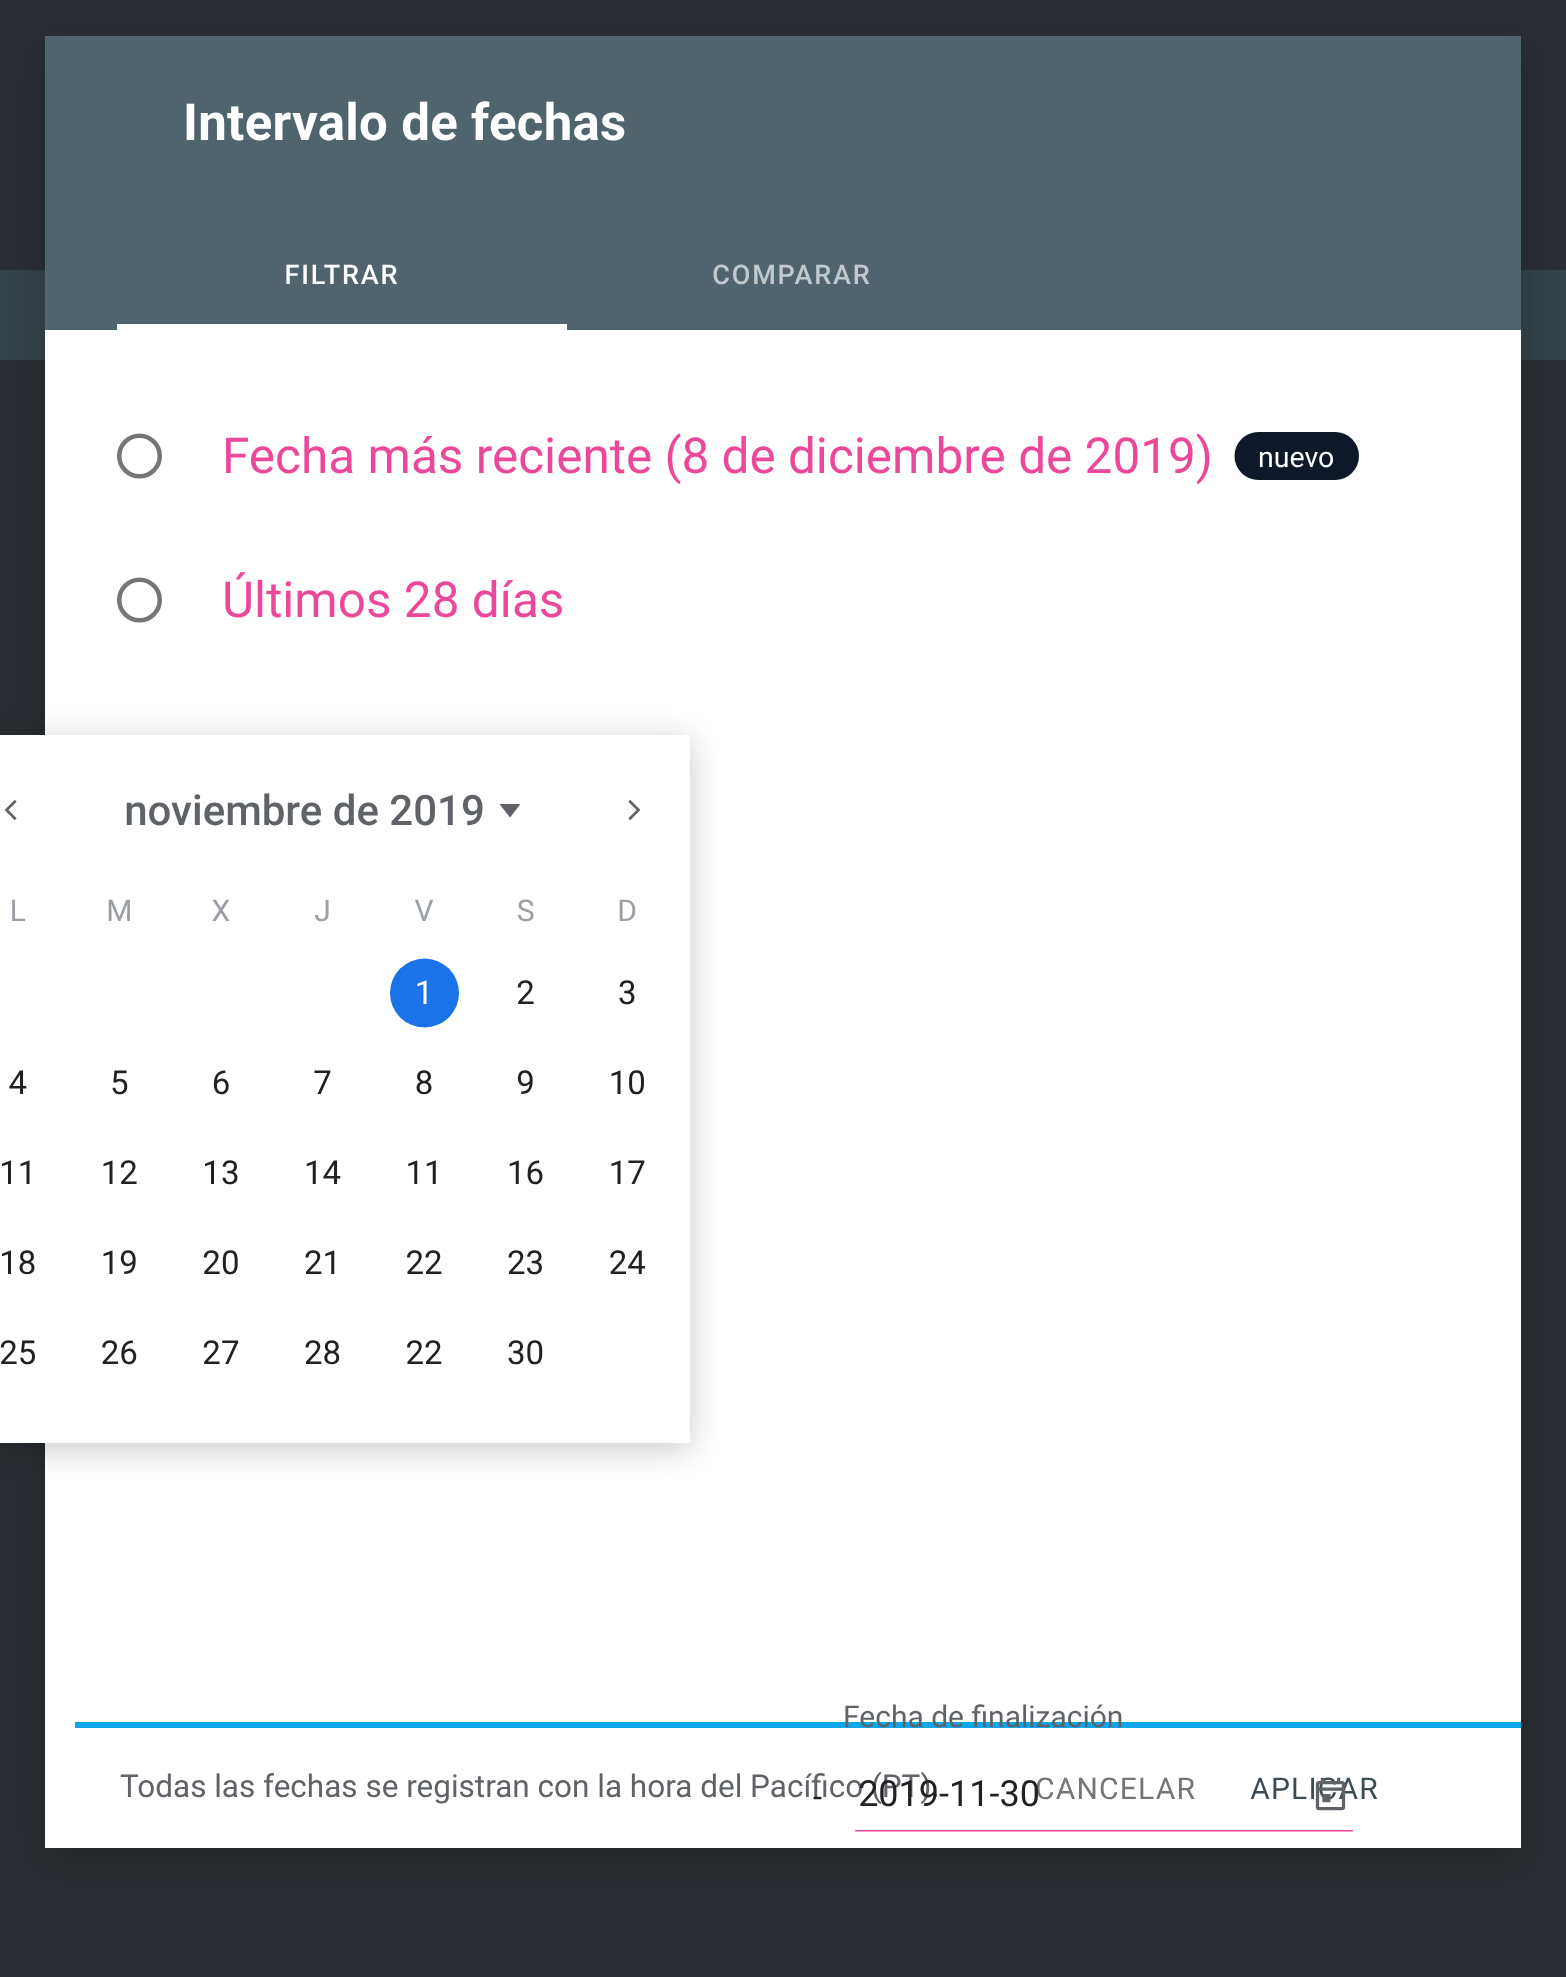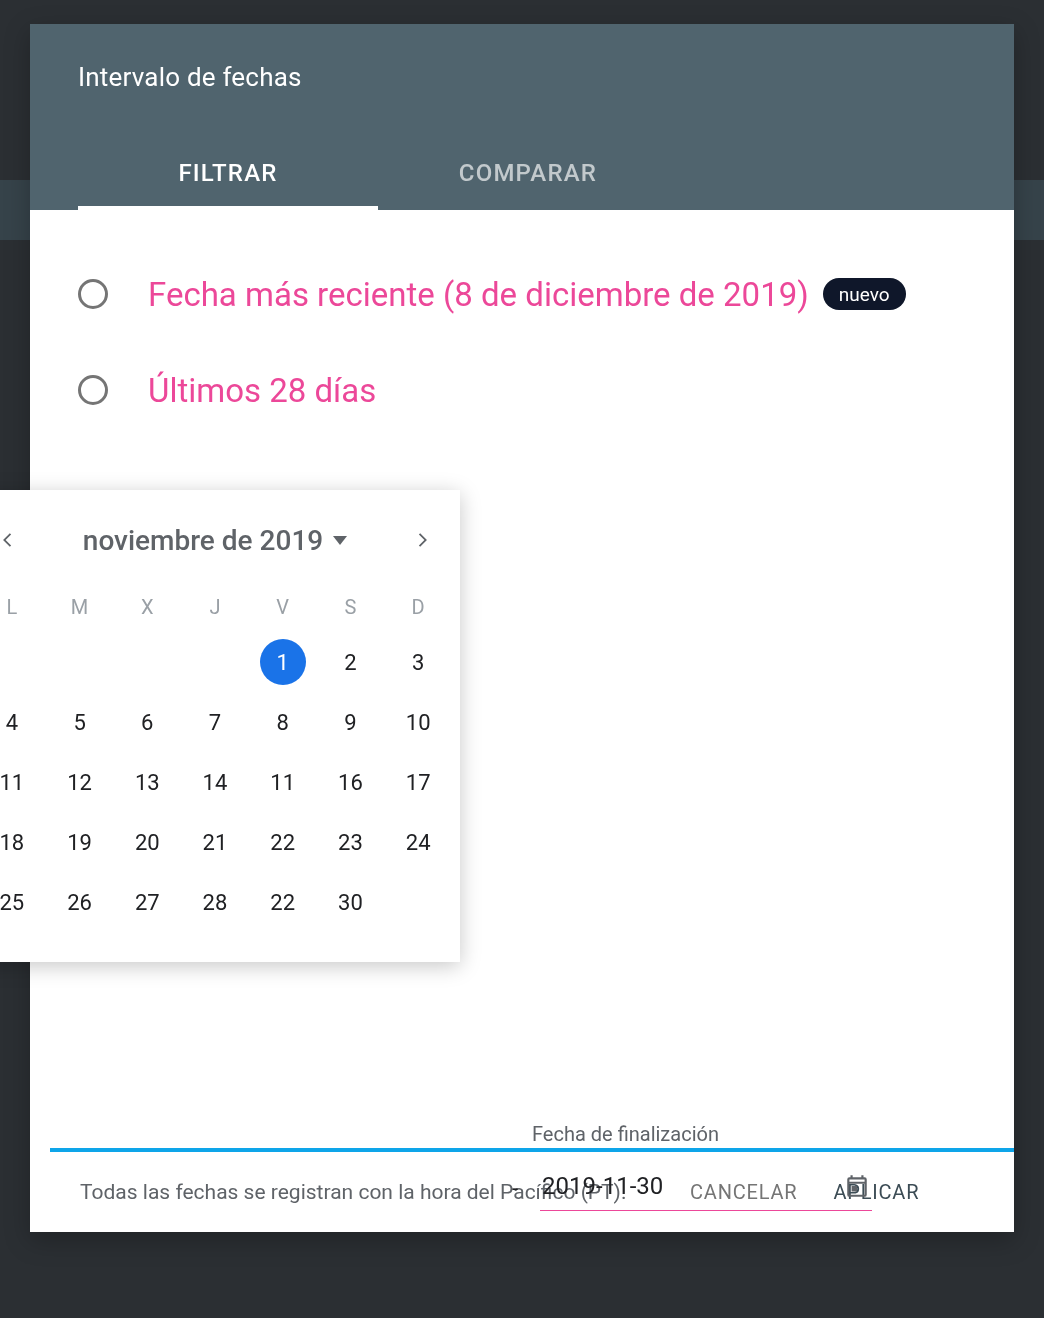--- a/index.html
+++ b/index.html
@@ -8,25 +8,25 @@
   .bg-rail { position: absolute; top: 180px; left: 0; width: 100%; height: 60px; background: #36434a; }
   .dialog {
     position: absolute;
     top: 24px; left: 30px; right: 30px; bottom: 86px;
     background: #fff;
     box-shadow: 0 8px 24px rgba(0,0,0,.25);
     display: flex; flex-direction: column;
     overflow: visible;
   }
   .dlg-header { background: #50646e; color: #fff; padding: 38px 48px 0 48px; }
-  .dlg-title { font-size: 26px; font-weight: 400; letter-spacing: .2px; }
+  .dlg-title { font-size: 34px; font-weight: 700; letter-spacing: .2px; margin-left: 44px; }
   .tabs { display: flex; margin-top: 48px; }
   .tab {
     height: 70px; display: flex; align-items: center; justify-content: center;
-    font-size: 24px; font-weight: 500; letter-spacing: 1.2px;
+    font-size: 18px; font-weight: 500; letter-spacing: 1.2px;
     color: rgba(255,255,255,.65); cursor: pointer; padding: 0 24px;
     border-bottom: 4px solid transparent;
     flex: 0 0 auto; width: 300px;
   }
   .tab.active { color: #fff; border-bottom-color: #fff; }
   .dlg-body { flex: 1; padding: 36px 48px 0 48px; position: relative; }
   .radio-row { display: flex; align-items: center; height: 96px; cursor: pointer; }
   .radio {
     width: 30px; height: 30px; border: 3px solid #757575; border-radius: 50%;
     margin-right: 40px; flex: none;
@@ -49,21 +49,21 @@
   .cal-head { display: flex; align-items: center; justify-content: space-between; padding: 0 18px; height: 64px; }
   .chev { width: 40px; height: 40px; display: flex; align-items: center; justify-content: center; cursor: pointer; color: #5f6368; }
   .month-btn { display: flex; align-items: center; gap: 10px; cursor: pointer; color: #5f6368; font-size: 28px; font-weight: 500; }
   .tri { width: 0; height: 0; border-left: 7px solid transparent; border-right: 7px solid transparent; border-top: 9px solid #5f6368; }
   .grid { display: grid; grid-template-columns: repeat(7, 1fr); padding: 10px 8px 0 8px; }
   .dow { text-align: center; color: #9aa0a6; font-size: 20px; height: 50px; display:flex;align-items:center;justify-content:center; }
   .day { height: 60px; display: flex; align-items: center; justify-content: center; font-size: 22px; color: #202124; cursor: pointer; }
   .day .bubble { width: 46px; height: 46px; display:flex;align-items:center;justify-content:center; border-radius:50%; }
   .day.selected .bubble { background: #1a73e8; color: #fff; }
   
-  .end-field { position: absolute; left: 502px; top: 910px; width: 340px; }
+  .end-field { position: absolute; left: 532px; top: 910px; width: 340px; }
   .end-label { color: #5f6368; font-size: 20px; line-height: 28px; }
   .end-row { display: flex; align-items: center; margin-top: 18px; }
   .dash { color: #202124; font-size: 22px; margin-right: 22px; margin-left: -20px; }
   .end-input {
     flex: 1; display: flex; align-items: center; justify-content: space-between;
     border-bottom: 1px solid #ec4899; padding: 6px 2px 10px 2px;
     font-size: 24px; color: #202124;
   }
   .cal-icon { width: 26px; height: 26px; }
   

